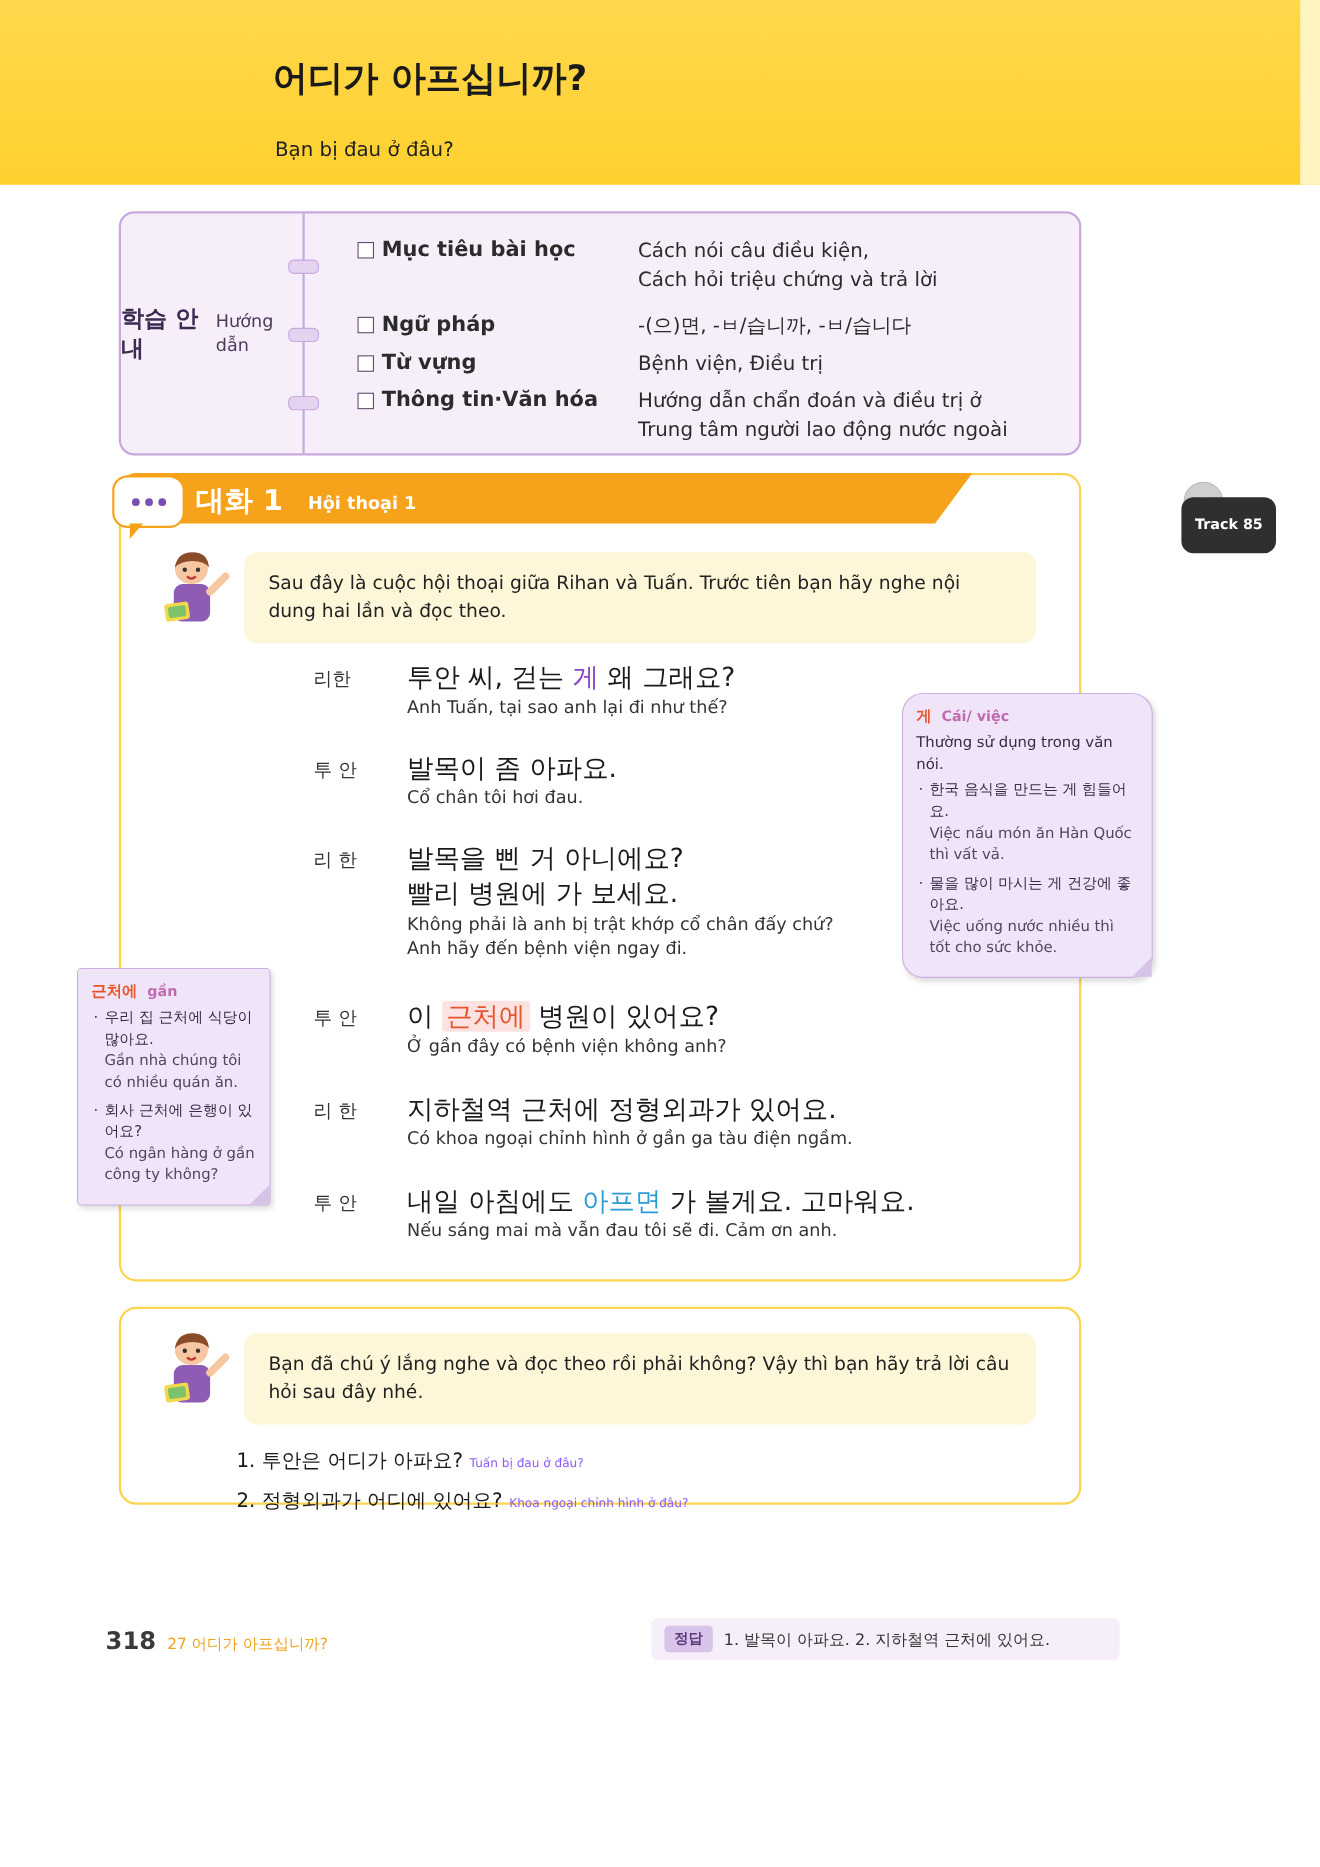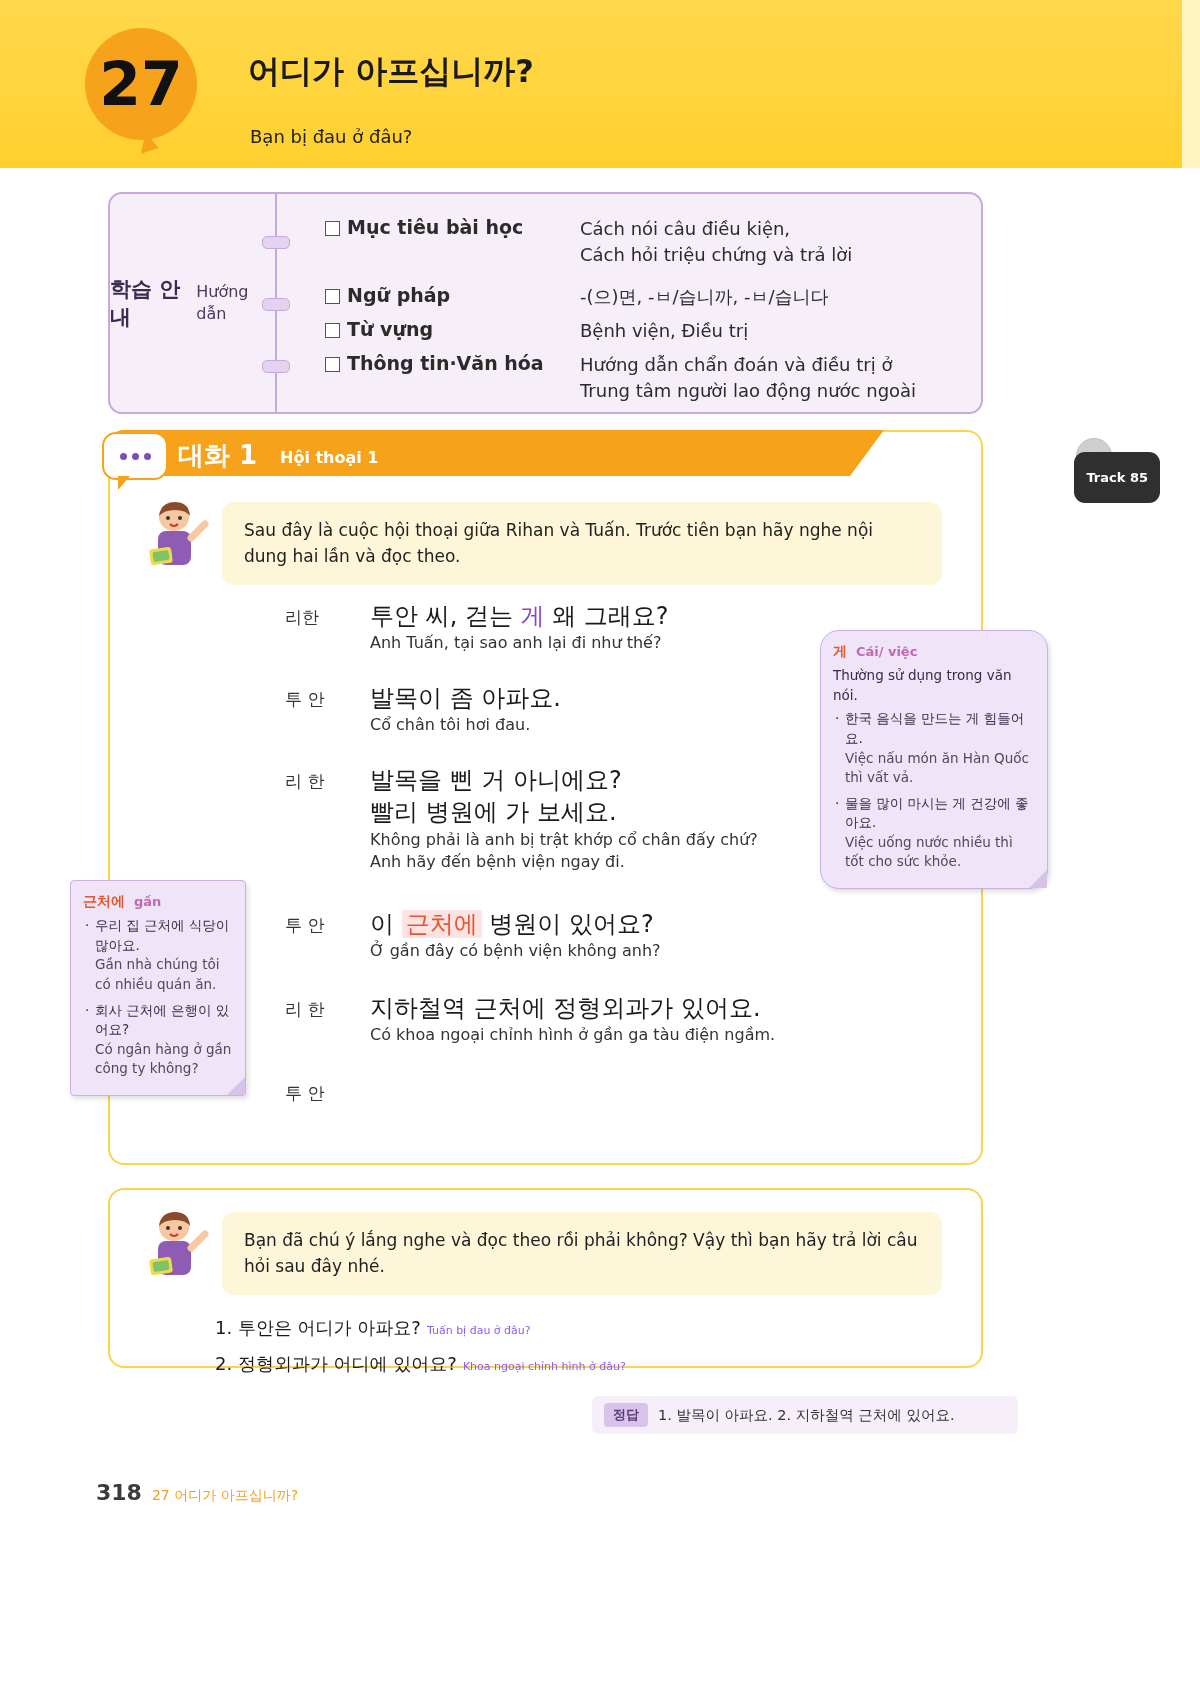--- a/index.html
+++ b/index.html
@@ -139,37 +139,34 @@
   .q-instr{
     position:absolute;left:222px;top:1212px;width:720px;background:#fdf6d9;border-radius:12px;
     padding:16px 22px;box-sizing:border-box;font-size:17px;line-height:1.5;color:#222;
   }
   .teacher2{position:absolute;left:140px;top:1210px;width:72px;height:78px;}
   .q-list{position:absolute;left:215px;top:1316px;font-size:18px;color:#1a1a1a;}
   .q-list .row{margin-bottom:12px;}
   .q-list .vi{display:inline;font-size:11px;color:#8b5cf6;margin-left:6px;margin-top:31px;}
   
   .answer{
-    position:absolute;left:592px;top:1396px;width:426px;height:38px;background:#f6effa;
+    position:absolute;left:592px;top:1471px;width:426px;height:38px;background:#f6effa;
     border-radius:6px;display:flex;align-items:center;padding:0 12px;box-sizing:border-box;gap:10px;
   }
   .answer .badge{background:#d8c3ea;color:#5b3b77;font-size:13px;font-weight:bold;border-radius:4px;padding:3px 9px;}
   .answer .txt{font-size:14.5px;color:#333;}
   
   .footer{position:absolute;left:96px;top:1480px;display:flex;align-items:baseline;gap:10px;}
   .footer .pg{font-size:22px;font-weight:bold;color:#3b3b3b;}
   .footer .ft{font-size:14px;color:#f0a21c;}
 </style>
 </head>
 <body>
 
 <div class="header">
-  <div class="lesson-circle">
-    <span class="lesson-num">27</span>
-  </div>
   <div class="title-ko">어디가 아프십니까?</div>
   <div class="title-vi">Bạn bị đau ở đâu?</div>
   <div class="header-right-strip"></div>
 </div>
 
 <div class="guide-wrap">
   <div class="guide-left">
     <div class="ko">학습 안내</div>
     <div class="vi">Hướng dẫn</div>
   </div>
@@ -288,20 +285,26 @@
   <div class="line" style="height:66px;">
     <div class="spk" style="top:6px;">리 한</div>
     <div class="body-col">
       <div class="ko">지하철역 근처에 정형외과가 있어요.</div>
       <div class="vi">Có khoa ngoại chỉnh hình ở gần ga tàu điện ngầm.</div>
     </div>
   </div>
 
   <div class="line" style="height:66px;">
     <div class="spk" style="top:6px;">투 안</div>
+    <div class="body-col">
+      <div class="ko">
+        <span>내일 아침에도 </span><span class="hl-blue">아프면</span><span> 가 볼게요. 고마워요.</span>
+      </div>
+      <div class="vi">Nếu sáng mai mà vẫn đau tôi sẽ đi. Cảm ơn anh.</div>
+    </div>
   </div>
 
 </div>
 
 <div class="note note-right">
   <div class="head">
     <span class="ko">게</span>
     <span class="vi">Cái/ việc</span>
   </div>
   <div>Thường sử dụng trong văn nói.</div>

